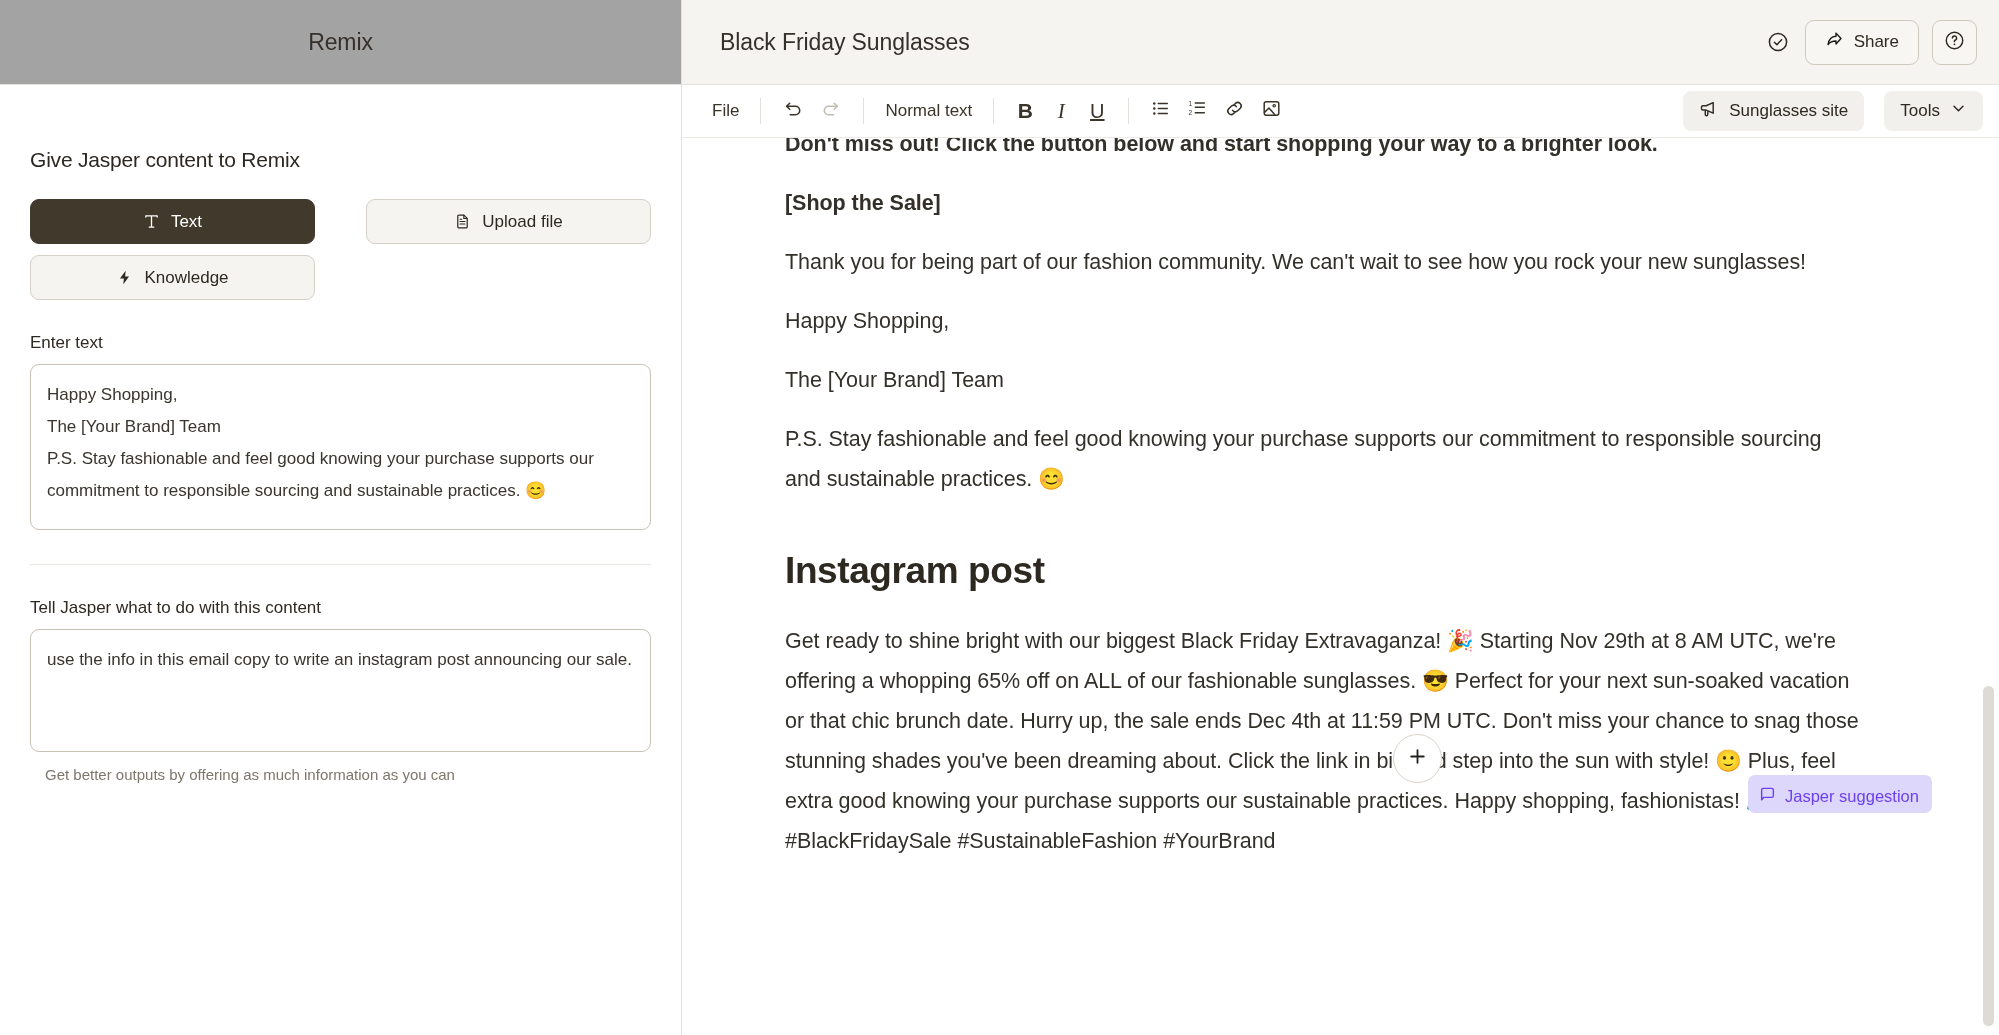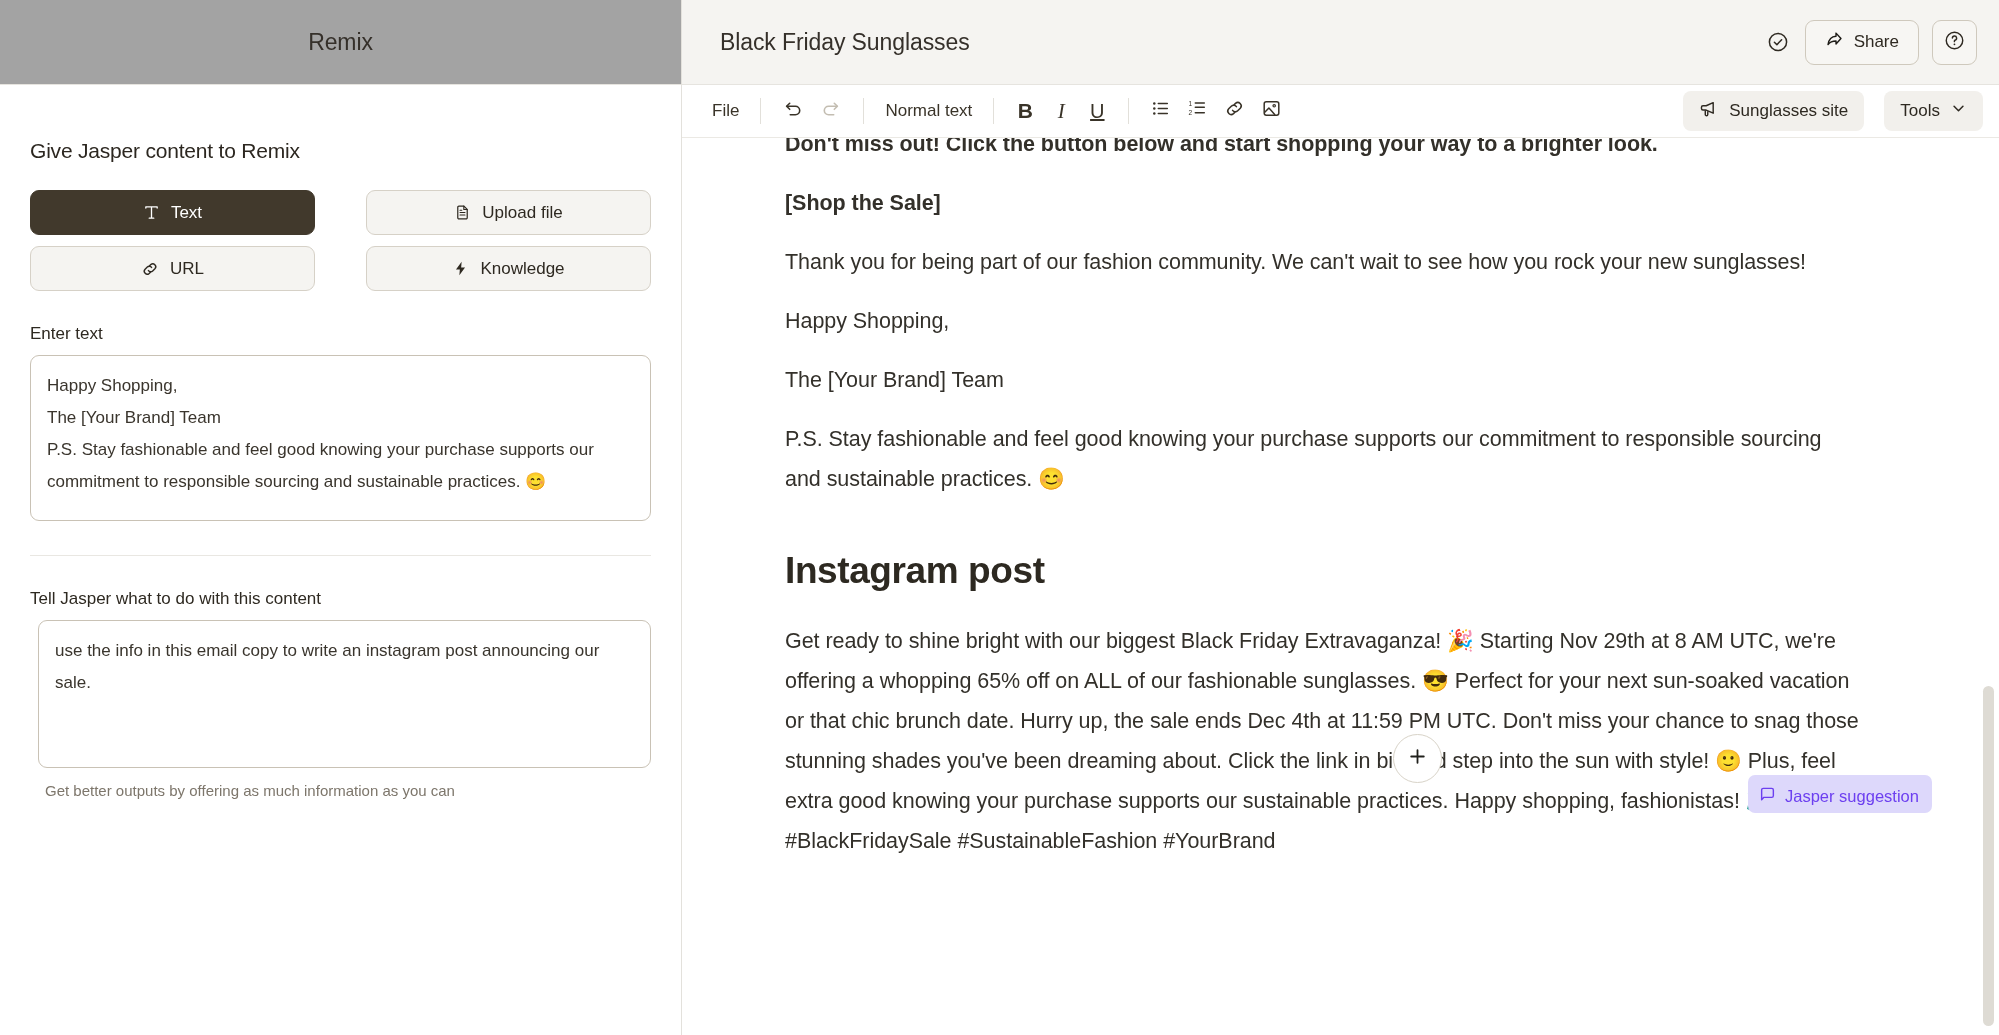--- a/index.html
+++ b/index.html
@@ -32,21 +32,21 @@
     border-bottom: 1px solid #e6e4df;
     display: flex;
     align-items: center;
     justify-content: center;
   }
   .remix-header-title {
     font-size: 23px;
     color: #35302a;
     letter-spacing: -0.1px;
   }
-  .remix-body { padding: 0 30px; flex: 1 1 auto; }
+  .remix-body { padding: 9px 30px; flex: 1 1 auto; }
 
   .section-title {
     font-size: 21px;
     color: #2c2720;
     margin-top: 54px;
     letter-spacing: -0.2px;
   }
 
   .source-grid {
     margin-top: 27px;
@@ -87,21 +87,21 @@
     background: #ffffff;
     padding: 14px 16px;
     font-size: 17px;
     line-height: 32px;
     color: #3a352d;
     white-space: pre-wrap;
     overflow: hidden;
     cursor: text;
   }
   #enter-text-box { height: 166px; }
-  #instruction-box { height: 148px; line-height: 32px; margin-left: 8px; }
+  #instruction-box { height: 123px; line-height: 32px; }
 
   .divider {
     height: 1px;
     background: #e9e7e2;
     margin: 34px 0 0 0;
   }
   .helper-text {
     margin-top: 14px;
     margin-left: 15px;
     font-size: 15px;
@@ -336,29 +336,20 @@
         <button class="source-btn">
           <span>
             <svg width="17" height="17" viewBox="0 0 18 18" fill="none">
               <path d="M10.5 2.2H5.2a1.2 1.2 0 0 0-1.2 1.2v11.2a1.2 1.2 0 0 0 1.2 1.2h7.6a1.2 1.2 0 0 0 1.2-1.2V5.7l-3.5-3.5Z" stroke="#2e2921" stroke-width="1.3" stroke-linejoin="round"></path>
               <path d="M10.4 2.3v3.5h3.5M6.4 9h5.2M6.4 11.6h5.2M6.4 6.6h1.8" stroke="#2e2921" stroke-width="1.2" stroke-linecap="round"></path>
             </svg>
           </span>
           <span>Upload file</span>
         </button>
 
-        <button class="source-btn">
-          <span>
-            <svg width="18" height="18" viewBox="0 0 18 18" fill="none">
-              <path d="M7.4 10.6a2.9 2.9 0 0 0 4.3.3l2.2-2.2a2.9 2.9 0 0 0-4.1-4.1l-1.2 1.2" stroke="#2e2921" stroke-width="1.4" stroke-linecap="round"></path>
-              <path d="M10.6 7.4a2.9 2.9 0 0 0-4.3-.3L4.1 9.3a2.9 2.9 0 0 0 4.1 4.1l1.2-1.2" stroke="#2e2921" stroke-width="1.4" stroke-linecap="round"></path>
-            </svg>
-          </span>
-          <span>URL</span>
-        </button>
 
         <button class="source-btn">
           <span>
             <svg width="17" height="17" viewBox="0 0 18 18" fill="none">
               <path d="M10.2 1.8 4.2 10.1h4.1l-.5 6.1 6-8.3h-4.1l.5-6.1Z" fill="#2e2921"></path>
             </svg>
           </span>
           <span>Knowledge</span>
         </button>
 

